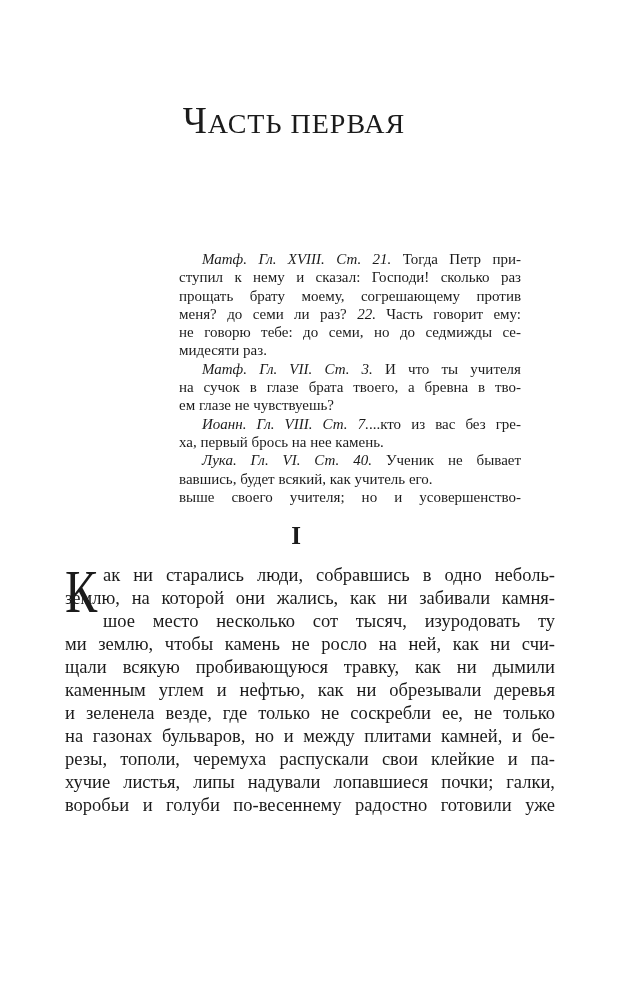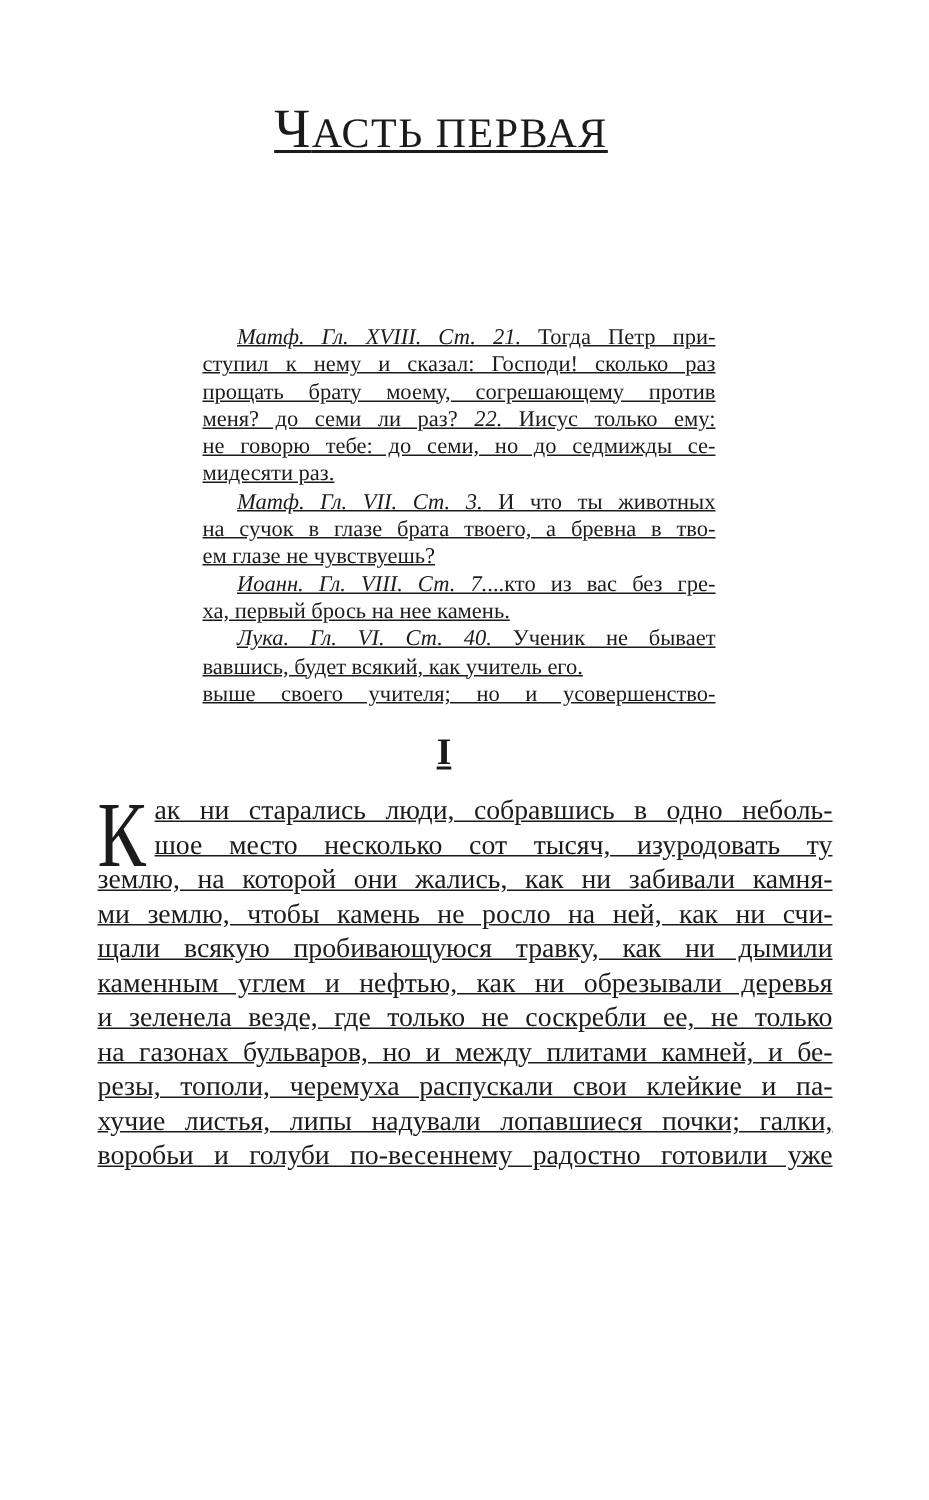--- a/index.html
+++ b/index.html
@@ -8,40 +8,39 @@
     width: 619px;
     height: 1000px;
     background: #ffffff;
     overflow: hidden;
     font-family: "Liberation Serif", serif;
     color: #1b1b1b;
   }
   .content {
     width: 490px;
     margin-left: 65px;
-    padding-top: 70px;
-    text-decoration: underline;
+    padding-top: 104px;
   }
   .part-title {
     margin: 0;
     position: relative;
     left: -16px;
     text-align: center;
     font-weight: normal;
     font-size: 28px;
     line-height: 33px;
     letter-spacing: 1px;
     text-transform: uppercase;
   }
   .part-title::first-letter {
     font-size: 37px;
   }
   .epigraphs {
     margin-top: 110px;
-    margin-left: 70px;
+    margin-left: 114px;
     width: 342px;
     font-size: 15px;
     line-height: 18.3px;
   }
   .epigraph { margin: 0; }
   .eline {
     text-align: justify;
     text-align-last: justify;
   }
   .eline.first { padding-left: 23px; }
@@ -82,45 +81,45 @@
 <body>
 
 <div class="page">
   <div class="content">
     <h1 class="part-title">Часть первая</h1>
     <div class="epigraphs">
         <div class="epigraph">
           <div class="eline first"><span class="it">Матф. Гл. XVIII. Ст. 21.</span><span> Тогда Петр при-</span></div>
           <div class="eline"><span>ступил к нему и сказал: Господи! сколько раз</span></div>
           <div class="eline"><span>прощать брату моему, согрешающему против</span></div>
-          <div class="eline"><span>меня? до семи ли раз? </span><span class="it">22.</span><span> Иисус только ему:</span></div>
+          <div class="eline"><span>меня? до семи ли раз? </span><span class="it">22.</span><span> Часть говорит ему:</span></div>
           <div class="eline"><span>не говорю тебе: до семи, но до седмижды се-</span></div>
           <div class="eline lastline"><span>мидесяти раз.</span></div>
         </div>
         <div class="epigraph">
-          <div class="eline first"><span class="it">Матф. Гл. VII. Ст. 3.</span><span> И что ты животных</span></div>
+          <div class="eline first"><span class="it">Матф. Гл. VII. Ст. 3.</span><span> И что ты учителя</span></div>
           <div class="eline"><span>на сучок в глазе брата твоего, а бревна в тво-</span></div>
           <div class="eline lastline"><span>ем глазе не чувствуешь?</span></div>
         </div>
         <div class="epigraph">
           <div class="eline first"><span class="it">Иоанн. Гл. VIII. Ст. 7.</span><span>...кто из вас без гре-</span></div>
           <div class="eline lastline"><span>ха, первый брось на нее камень.</span></div>
         </div>
         <div class="epigraph">
           <div class="eline first"><span class="it">Лука. Гл. VI. Ст. 40.</span><span> Ученик не бывает</span></div>
           <div class="eline lastline"><span>вавшись, будет всякий, как учитель его.</span></div>
           <div class="eline"><span>выше своего учителя; но и усовершенство-</span></div>
         </div>
       </div>
     <div class="chapter-num">I</div>
     <div class="body-para">
       <span class="dropcap">К</span>
     <div class="bline cap-ind">ак ни старались люди, собравшись в одно неболь-</div>
+        <div class="bline">землю, на которой они жались, как ни забивали камня-</div>
         <div class="bline cap-ind">шое место несколько сот тысяч, изуродовать ту</div>
-        <div class="bline">землю, на которой они жались, как ни забивали камня-</div>
         <div class="bline">ми землю, чтобы камень не росло на ней, как ни счи-</div>
         <div class="bline">щали всякую пробивающуюся травку, как ни дымили</div>
         <div class="bline">каменным углем и нефтью, как ни обрезывали деревья</div>
         <div class="bline">и зеленела везде, где только не соскребли ее, не только</div>
         <div class="bline">на газонах бульваров, но и между плитами камней, и бе-</div>
         <div class="bline">резы, тополи, черемуха распускали свои клейкие и па-</div>
         <div class="bline">хучие листья, липы надували лопавшиеся почки; галки,</div>
         <div class="bline">воробьи и голуби по-весеннему радостно готовили уже</div>
       </div>
   </div>

